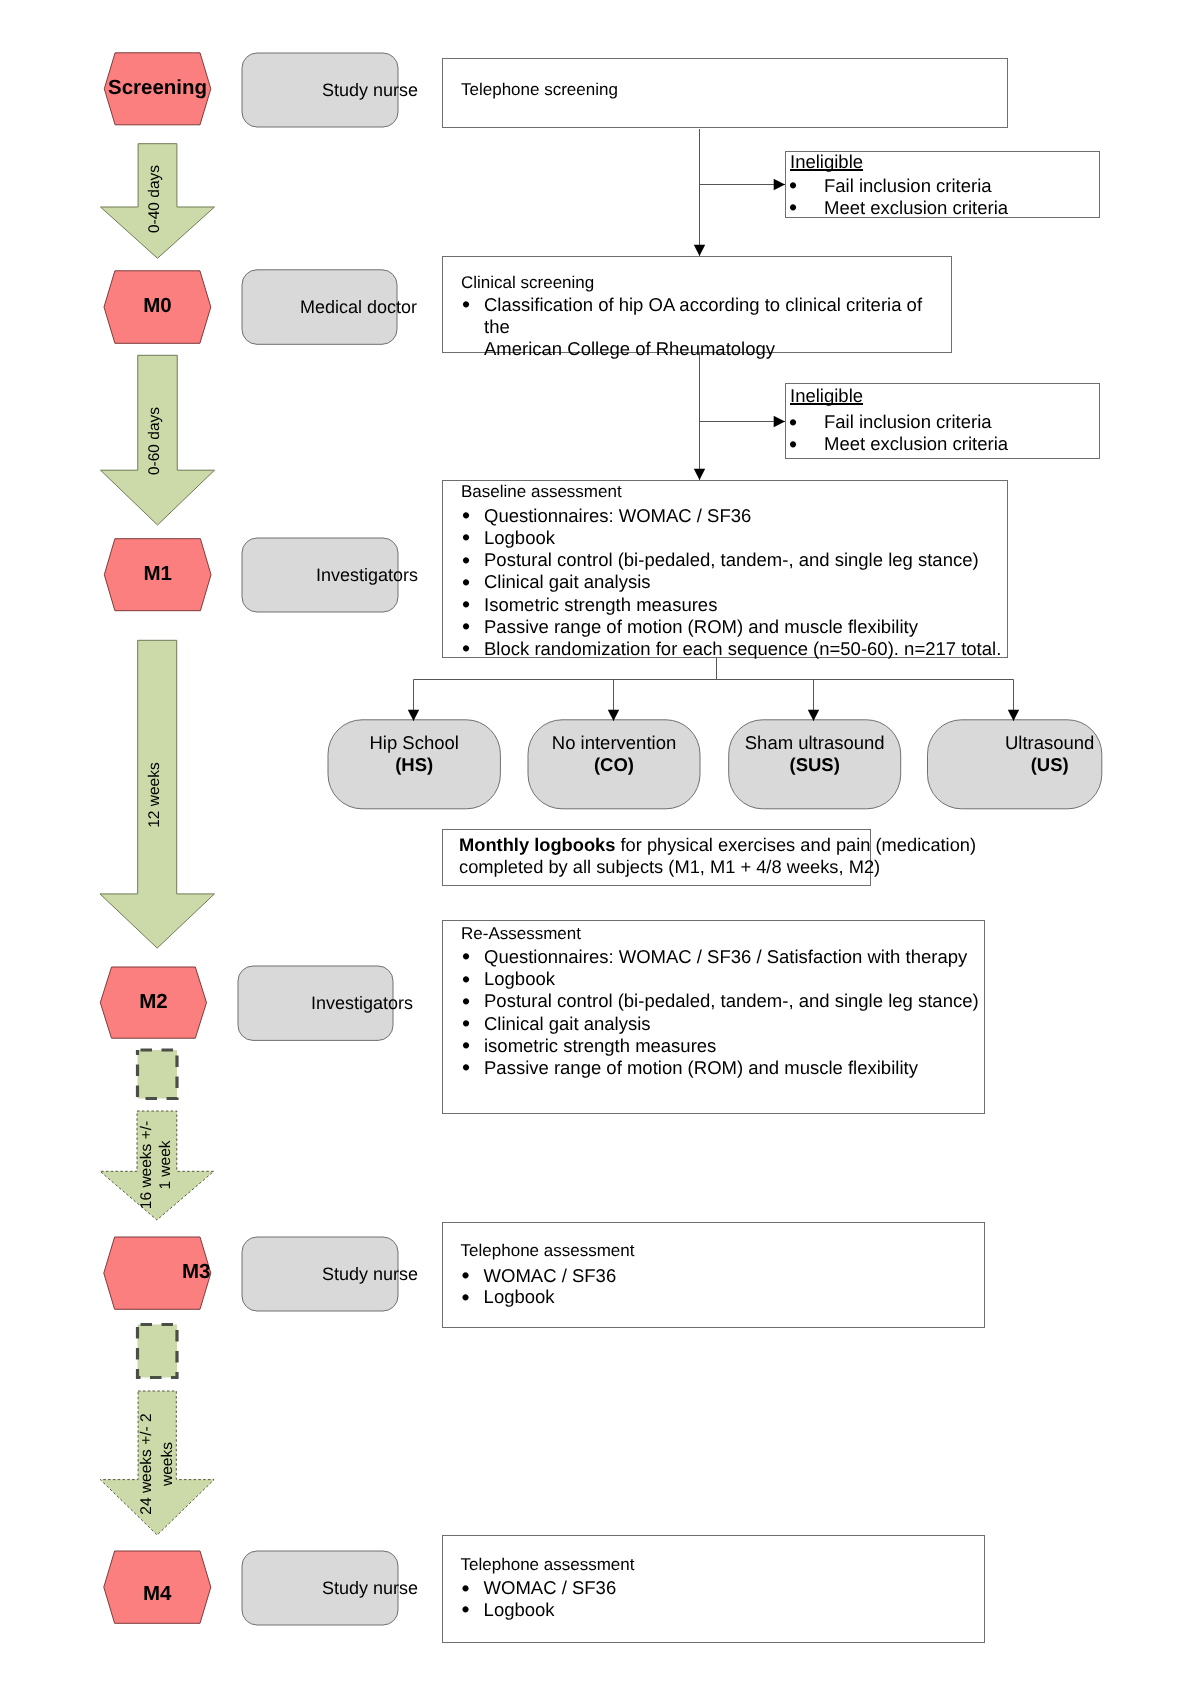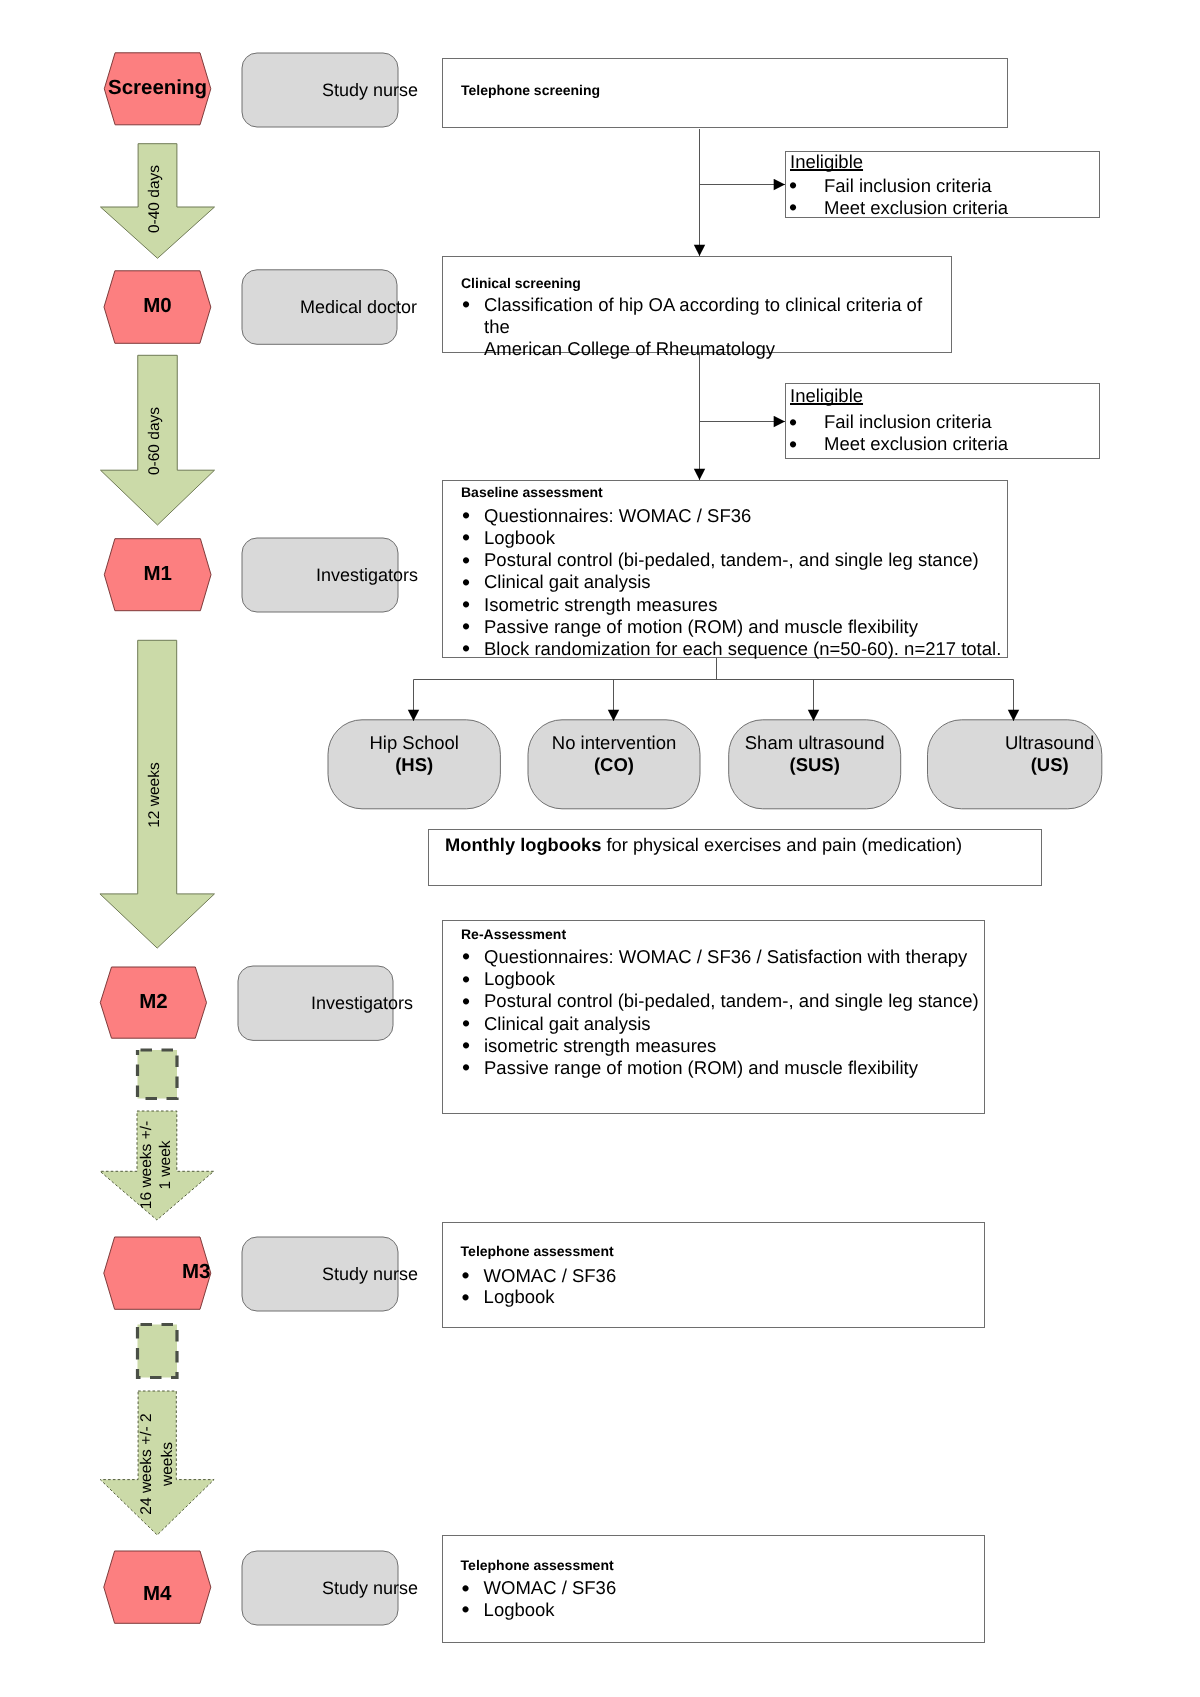--- a/index.html
+++ b/index.html
@@ -6,21 +6,21 @@
   body{width:1200px;height:1697px;position:relative;overflow:hidden;
        font-family:"Liberation Sans",sans-serif;color:#000;
        -webkit-font-smoothing:antialiased;text-rendering:geometricPrecision;}
   .canvas{position:absolute;left:0;top:0;width:1200px;height:1697px;border-radius:31px;}
   svg.layer{position:absolute;left:0;top:0;width:1200px;height:1697px;overflow:visible;}
   .lbl{position:absolute;font-family:"Liberation Sans",sans-serif;}
   .ms-label{font-weight:bold;font-size:20.5px;text-align:center;line-height:22px;}
   .role-label{font-size:18px;text-align:right;line-height:22px;padding-left:20px;}
   .box{position:absolute;box-sizing:border-box;background:#fff;border:1px solid #6e6e6e;}
   .box-inner{position:absolute;left:0;top:0;}
-  .box-title{font-weight:bold;font-size:14px;line-height:22.2px;white-space:nowrap;}
+  .box-title{font-weight:normal;font-size:17px;line-height:22.2px;white-space:nowrap;}
   .box-subtitle{font-size:18.5px;line-height:22.2px;white-space:nowrap;}
   .box-title.ul,.box-subtitle.ul{text-decoration:underline;text-underline-offset:1px;text-decoration-thickness:1.6px;text-decoration-skip-ink:none;}
   .box-item{font-size:18.5px;line-height:22.2px;white-space:nowrap;}
   .box-item .itxt{white-space:pre-line;}
   .box-item .bul{position:absolute;font-size:23px;line-height:22.2px;}
   .box-rich{font-size:18.3px;line-height:22.2px;white-space:nowrap;}
   .grp-label{position:absolute;text-align:center;font-size:18.5px;line-height:22.5px;}
   .grp-label b{font-weight:bold;}
   .arrow-text{position:absolute;font-size:15.5px;white-space:nowrap;
               line-height:18px;text-align:center;
@@ -116,22 +116,23 @@
 <div class="box" style="left:442px;top:480px;width:566px;height:178px;">
   <div class="box-inner box-title" style="left:18px;top:-0.5px;">Baseline assessment</div>
   <div class="box-inner box-item" style="left:41px;top:23.7px;"><span class="bul" style="left:-22.0px;top:-0.5px;">•</span><span class="itxt">Questionnaires: WOMAC / SF36</span></div>
   <div class="box-inner box-item" style="left:41px;top:45.9px;"><span class="bul" style="left:-22.0px;top:-0.5px;">•</span><span class="itxt">Logbook</span></div>
   <div class="box-inner box-item" style="left:41px;top:68.1px;"><span class="bul" style="left:-22.0px;top:-0.5px;">•</span><span class="itxt">Postural control (bi-pedaled, tandem-, and single leg stance)</span></div>
   <div class="box-inner box-item" style="left:41px;top:90.3px;"><span class="bul" style="left:-22.0px;top:-0.5px;">•</span><span class="itxt">Clinical gait analysis</span></div>
   <div class="box-inner box-item" style="left:41px;top:112.5px;"><span class="bul" style="left:-22.0px;top:-0.5px;">•</span><span class="itxt">Isometric strength measures</span></div>
   <div class="box-inner box-item" style="left:41px;top:134.7px;"><span class="bul" style="left:-22.0px;top:-0.5px;">•</span><span class="itxt">Passive range of motion (ROM) and muscle flexibility</span></div>
   <div class="box-inner box-item" style="left:41px;top:156.9px;"><span class="bul" style="left:-22.0px;top:-0.5px;">•</span><span class="itxt">Block randomization for each sequence (n=50-60). n=217 total.</span></div>
 </div>
-<div class="box" style="left:428px;top:829px;width:614px;height:57px;">
+<div class="box" style="left:442px;top:829px;width:429px;height:57px;">
   <div class="box-inner box-rich" style="left:16px;top:3.5px;"><b>Monthly logbooks</b><span> for physical exercises and pain (medication)</span></div>
+  <div class="box-inner box-rich" style="left:16px;top:25.7px;"><span>completed by all subjects (M1, M1 + 4/8 weeks, M2)</span></div>
 </div>
 <div class="box" style="left:442px;top:920px;width:543px;height:194px;">
   <div class="box-inner box-title" style="left:18px;top:2.0px;">Re-Assessment</div>
   <div class="box-inner box-item" style="left:41px;top:24.9px;"><span class="bul" style="left:-22.0px;top:-0.5px;">•</span><span class="itxt">Questionnaires: WOMAC / SF36 / Satisfaction with therapy</span></div>
   <div class="box-inner box-item" style="left:41px;top:47.1px;"><span class="bul" style="left:-22.0px;top:-0.5px;">•</span><span class="itxt">Logbook</span></div>
   <div class="box-inner box-item" style="left:41px;top:69.3px;"><span class="bul" style="left:-22.0px;top:-0.5px;">•</span><span class="itxt">Postural control (bi-pedaled, tandem-, and single leg stance)</span></div>
   <div class="box-inner box-item" style="left:41px;top:91.5px;"><span class="bul" style="left:-22.0px;top:-0.5px;">•</span><span class="itxt">Clinical gait analysis</span></div>
   <div class="box-inner box-item" style="left:41px;top:113.7px;"><span class="bul" style="left:-22.0px;top:-0.5px;">•</span><span class="itxt">isometric strength measures</span></div>
   <div class="box-inner box-item" style="left:41px;top:135.89999999999998px;"><span class="bul" style="left:-22.0px;top:-0.5px;">•</span><span class="itxt">Passive range of motion (ROM) and muscle flexibility</span></div>
 </div>

